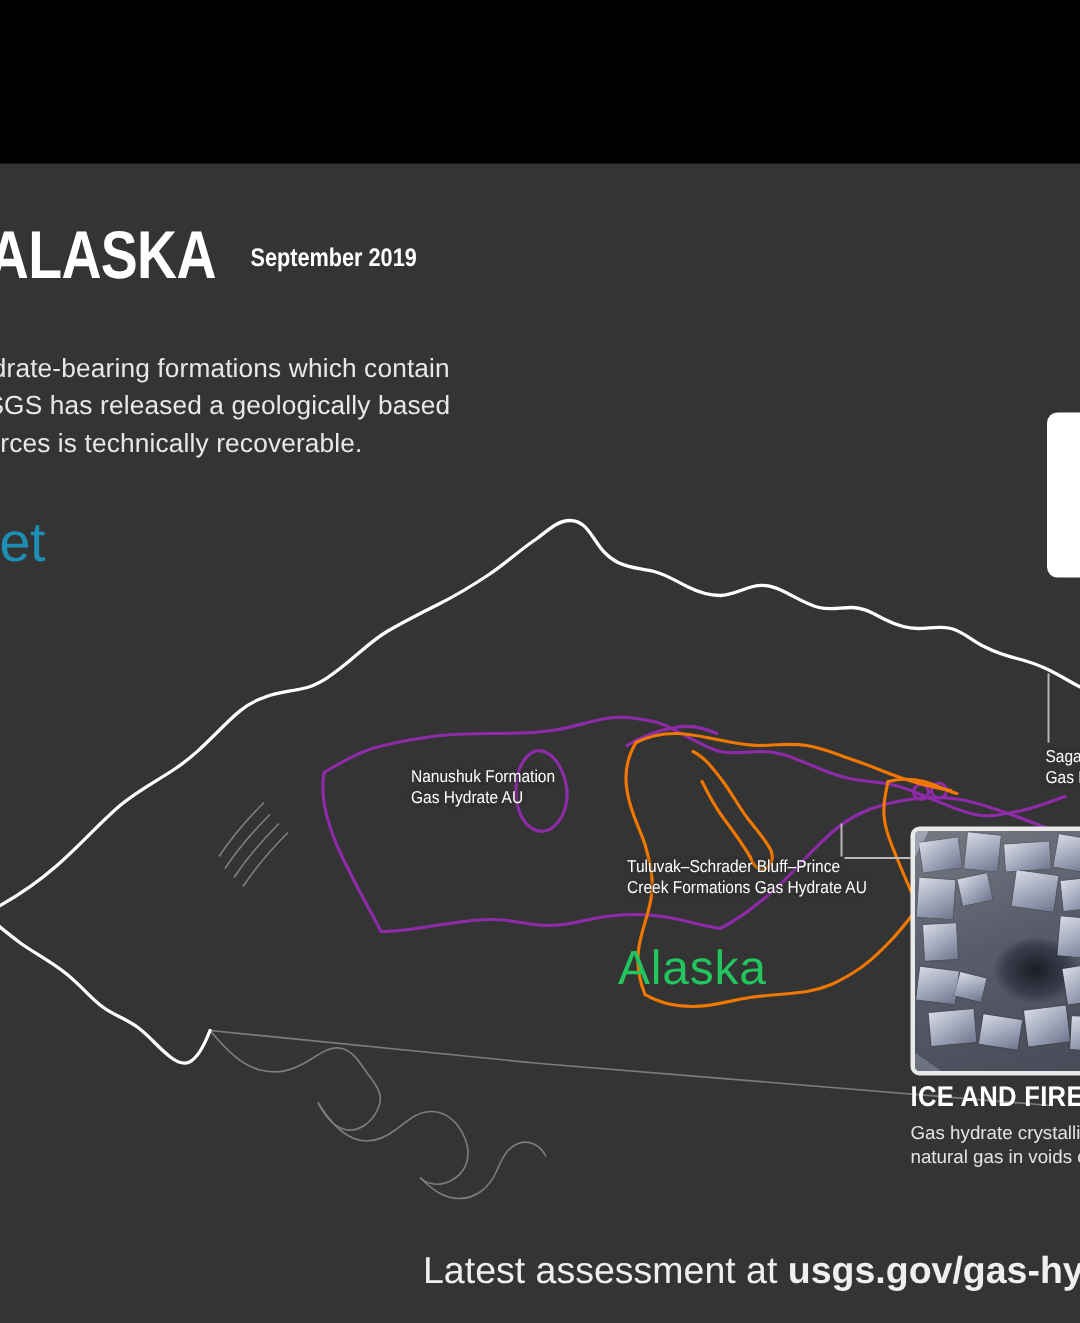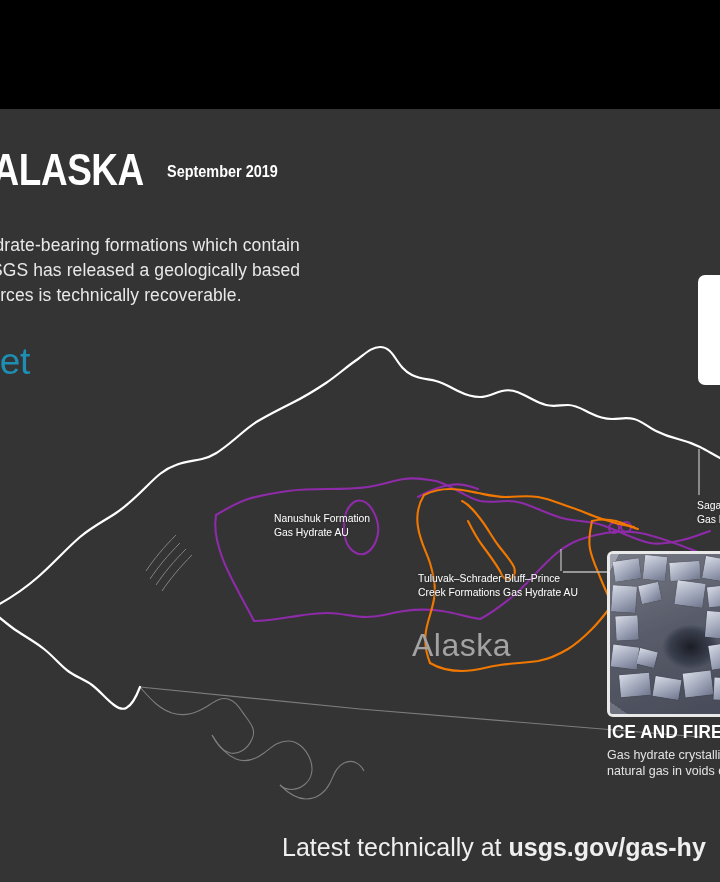--- a/index.html
+++ b/index.html
@@ -36,21 +36,21 @@
   
   .map{position:absolute;left:0;top:0;width:720px;height:773px;}
 
   .maplabel{position:absolute;color:#ffffff;font-family:"Liberation Sans Narrow","Liberation Sans",sans-serif;
             font-size:11.5px;line-height:13.5px;font-weight:400;transform:scaleX(.9);transform-origin:left top;
             white-space:nowrap;text-shadow:0 0 3px #343434,0 0 3px #343434;}
   .lbl-nanushuk{left:274px;top:403px;}
   .lbl-tuluvak{left:418px;top:463px;}
   .lbl-sagav{left:697px;top:390px;}
 
-  .alaska-word{position:absolute;left:412px;top:518px;font-size:32px;color:#a3a3a3;letter-spacing:.5px;}
+  .alaska-word{position:absolute;left:412px;top:518px;font-size:32px;color:#22c55e;letter-spacing:.5px;}
 
   
   .white-card{position:absolute;left:698px;top:166px;width:60px;height:110px;background:#fff;border-radius:7px;}
 
   
   .photo-box{position:absolute;left:607px;top:442px;width:130px;height:160px;border:3px solid #e9e9e9;
              border-radius:6px;overflow:hidden;background:#7d8296;}
   .photo-inner{position:absolute;inset:0;
       background:
         radial-gradient(ellipse 38px 30px at 62% 58%, #1b1d25 0%, #3a3f4d 55%, rgba(0,0,0,0) 75%),
@@ -236,16 +236,16 @@
         <div class="crystal" style="left:28px;top:96px;width:18px;height:16px;transform:rotate(14deg);"></div>
       </div>
     </div>
     <div class="photo-caption-title">ICE AND FIRE</div>
     <div class="photo-caption">
       <div>Gas hydrate crystallin</div>
       <div>natural gas in voids o</div>
     </div>
 
     <div class="banner"></div>
-    <div class="banner-text"><span>Latest technically at </span><b>usgs.gov/gas-hy</b></div>
+    <div class="banner-text"><span>Latest assessment at </span><b>usgs.gov/gas-hy</b></div>
 
   </div>
 </div>
 
 </body></html>

